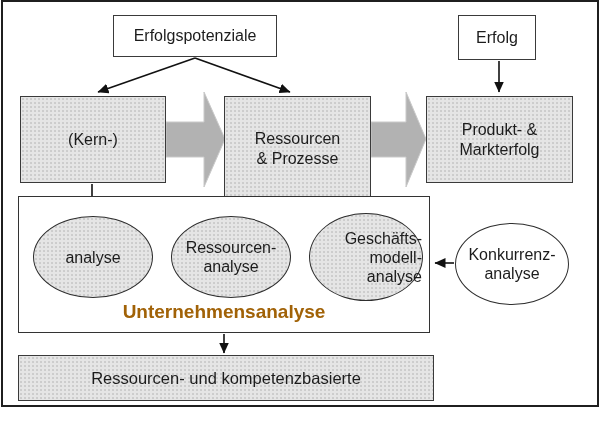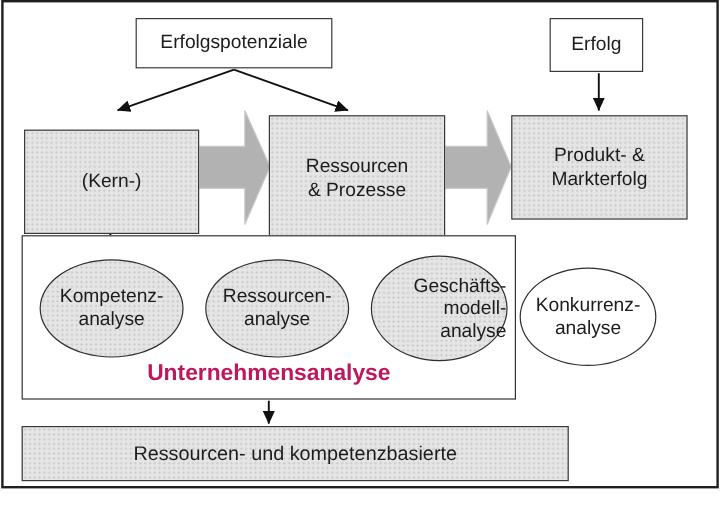--- a/index.html
+++ b/index.html
@@ -23,21 +23,21 @@
     background-image: radial-gradient(rgba(80,80,80,0.16) 1px, rgba(0,0,0,0) 1px);
     background-size:4px 4px;
   }
   .ellipse { border:1.5px solid #2e2e2e; border-radius:50%; }
   .container-box {
     position:absolute; box-sizing:border-box;
     border:1.5px solid #333333; background:#ffffff;
   }
   .container-label {
     position:absolute; text-align:center;
-    font-weight:bold; font-size:19px; color:#be185d;
+    font-weight:bold; font-size:19px; color:#a16207;
   }
   .line { display:block; }
   svg.arrows { position:absolute; left:0; top:0; pointer-events:none; }
   .small-line { line-height:19px; }
 </style>
 </head>
 <body>
 
 <div class="frame"></div>
 
@@ -62,53 +62,52 @@
 </svg>
 
 <div class="node rect whitefill" style="left:113px; top:15px; width:164px; height:42px;">
   <span class="line">Erfolgspotenziale</span>
 </div>
 
 <div class="node rect whitefill" style="left:458px; top:15px; width:78px; height:45px;">
   <span class="line">Erfolg</span>
 </div>
 
-<div class="node rect grayfill" style="left:20px; top:96px; width:146px; height:87px;margin-top:12px;">
+<div class="node rect grayfill" style="left:20px; top:96px; width:146px; height:87px;">
   <span class="line">(Kern-)</span>
 </div>
 
 <div class="node rect grayfill" style="left:224px; top:96px; width:147px; height:106px;">
   <span class="line">Ressourcen</span>
   <span class="line">&amp; Prozesse</span>
 </div>
 
 <div class="node rect grayfill" style="left:426px; top:96px; width:147px; height:87px;">
   <span class="line">Produkt- &amp;</span>
   <span class="line">Markterfolg</span>
 </div>
 
 <div class="container-box" style="left:18px; top:196px; width:412px; height:137px;"></div>
 <div class="container-label" style="left:18px; top:301px; width:412px;">Unternehmensanalyse</div>
 
 <div class="node ellipse grayfill small-line" style="left:33px; top:216px; width:120px; height:82px;">
-  <span class="line">Kompetenz-</span>
   <span class="line">analyse</span>
 </div>
 
 <div class="node ellipse grayfill small-line" style="left:171px; top:216px; width:120px; height:82px;">
   <span class="line">Ressourcen-</span>
   <span class="line">analyse</span>
 </div>
 
 <div class="node ellipse grayfill small-line" style="left:309px; top:213px; width:114px; height:88px;align-items:flex-end;">
   <span class="line">Geschäfts-</span>
   <span class="line">modell-</span>
   <span class="line">analyse</span>
 </div>
 
-<div class="node ellipse whitefill small-line" style="left:433px; top:223px; width:114px; height:82px;">
+<div class="node ellipse whitefill small-line" style="left:455px; top:223px; width:114px; height:82px;">
   <span class="line">Konkurrenz-</span>
   <span class="line">analyse</span>
 </div>
 
-<div class="node rect grayfill" style="left:18px; top:355px; width:456px; height:46px; font-size:16.5px; line-height:21px;">
+<div class="node rect grayfill" style="left:18px; top:355px; width:416px; height:46px; font-size:16.5px; line-height:21px;">
   <span class="line">Ressourcen- und kompetenzbasierte</span>
 </div>
 
 </body></html>

